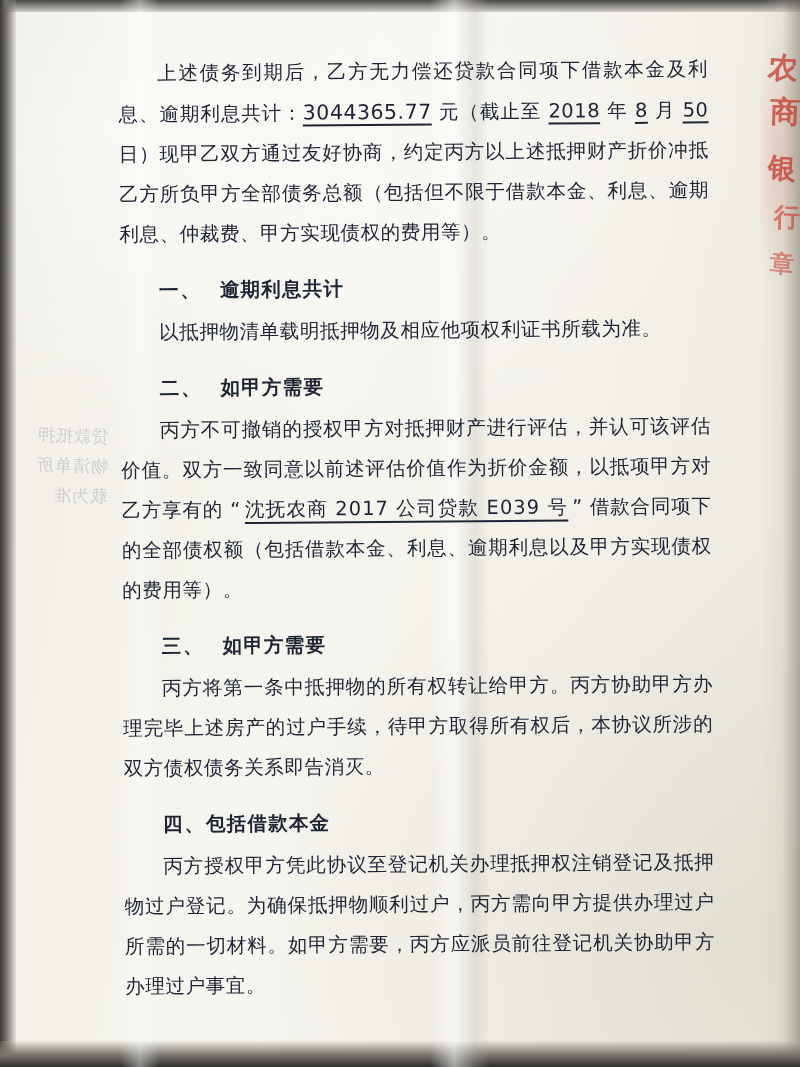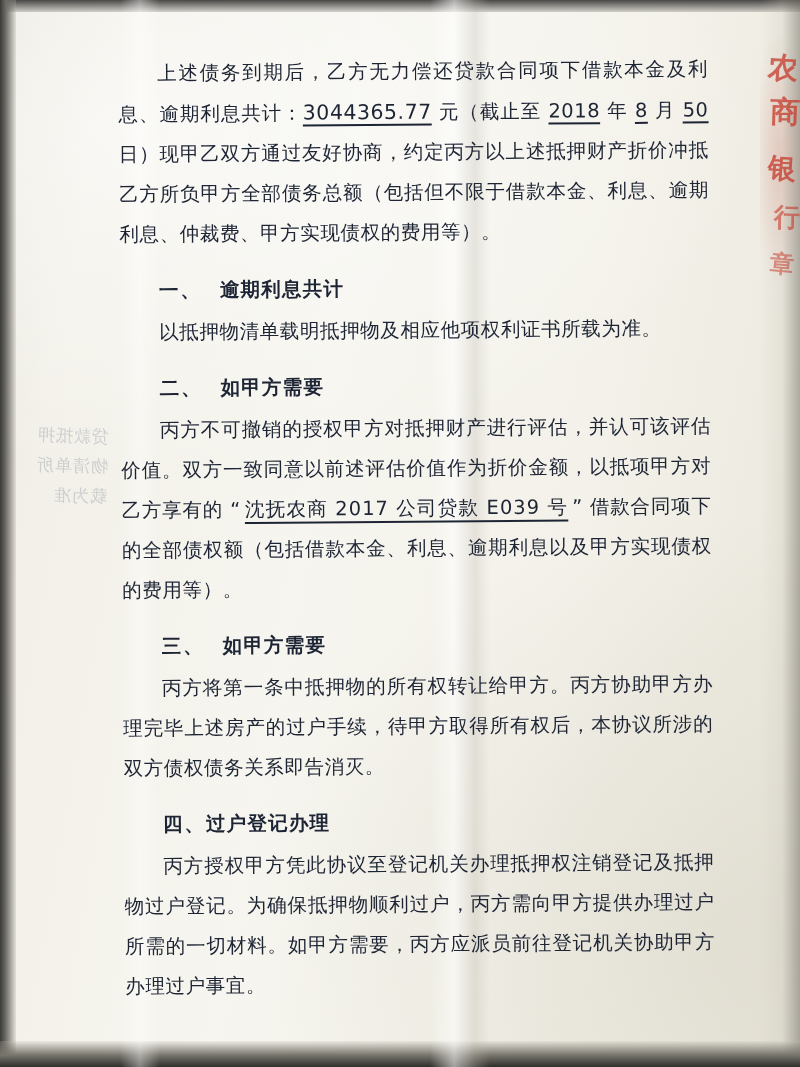--- a/index.html
+++ b/index.html
@@ -185,20 +185,20 @@
     </p>
 
     <p class="heading">
       <span class="h-num">三、</span><span class="h-gap"></span><span>如甲方需要</span>
     </p>
     <p class="para">
       <span>丙方将第一条中抵押物的所有权转让给甲方。丙方协助甲方办理完毕上述房产的过户手续，待甲方取得所有权后，本协议所涉的双方债权债务关系即告消灭。</span>
     </p>
 
     <p class="heading">
-      <span class="h-num">四、</span><span>过户登记办理</span>
+      <span class="h-num">四、</span><span>包括借款本金</span>
     </p>
     <p class="para">
       <span>丙方授权甲方凭此协议至登记机关办理抵押权注销登记及抵押物过户登记。为确保抵押物顺利过户，丙方需向甲方提供办理过户所需的一切材料。如甲方需要，丙方应派员前往登记机关协助甲方办理过户事宜。</span>
     </p>
 
   </div>
 </div>
 
 </body></html>

